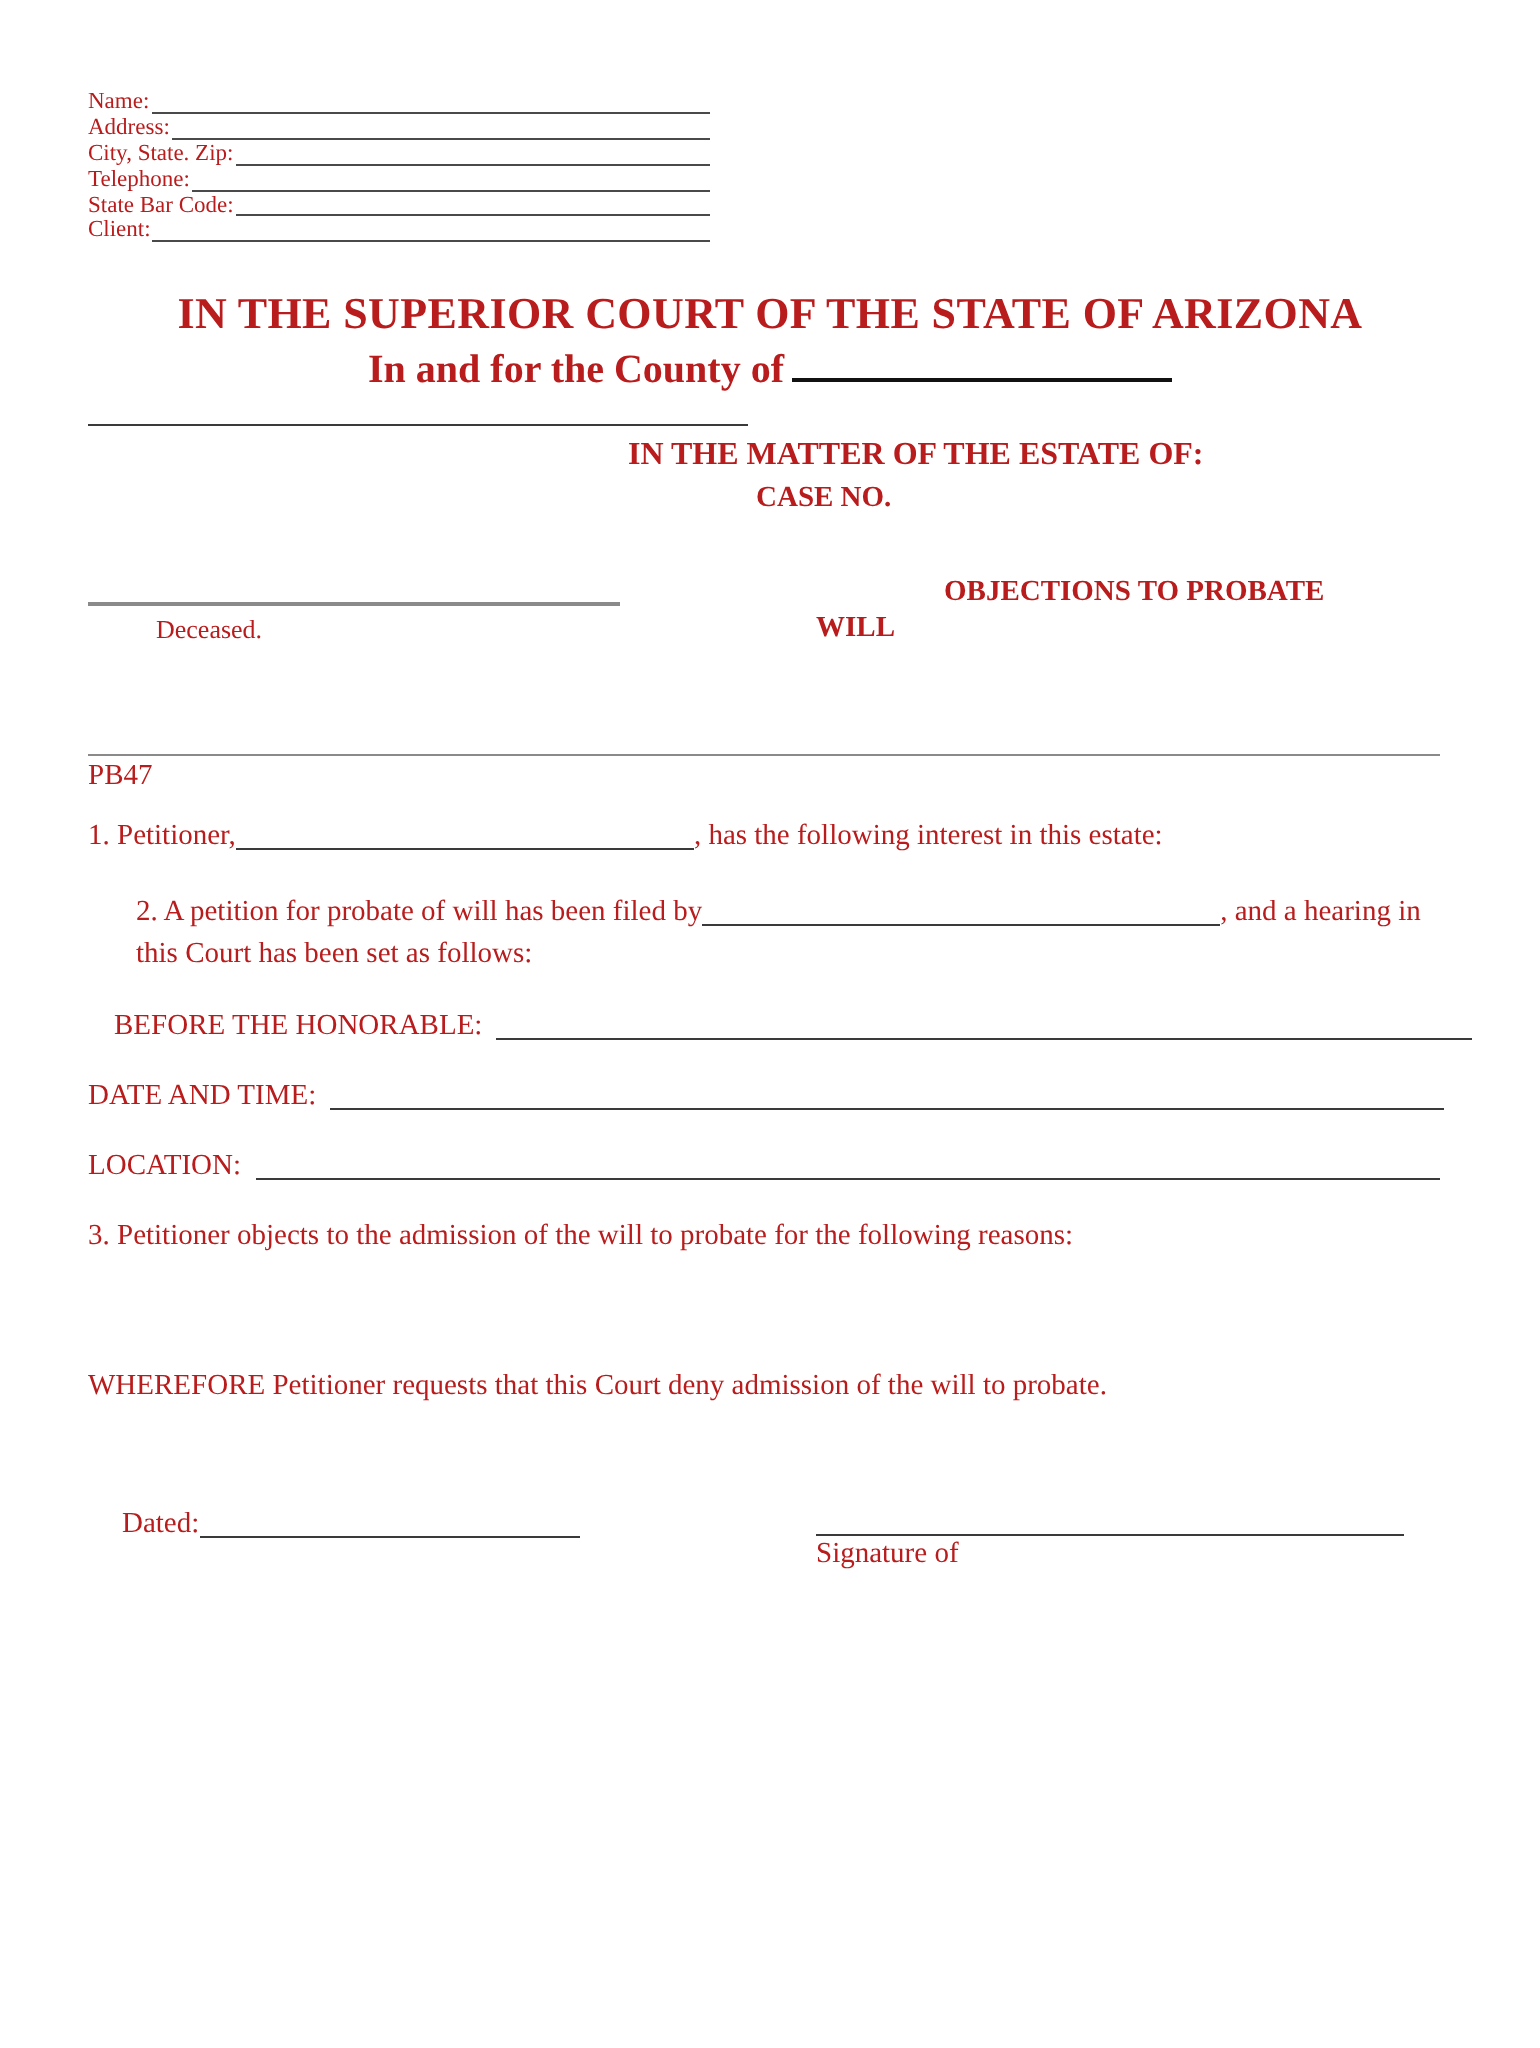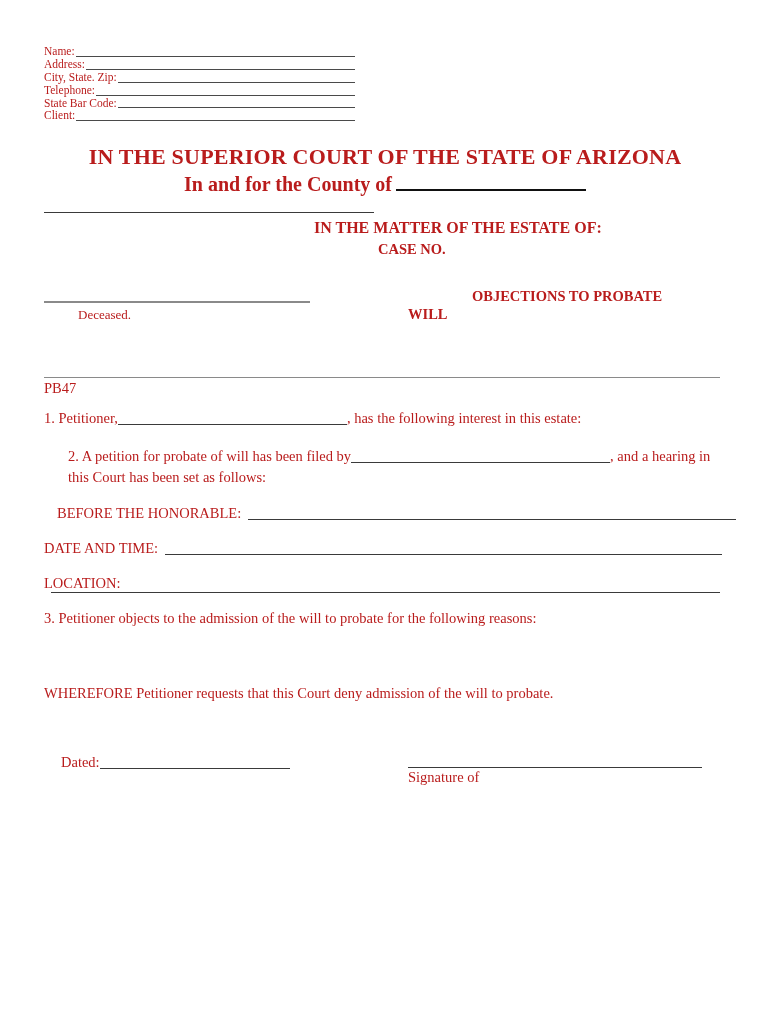--- a/index.html
+++ b/index.html
@@ -52,21 +52,21 @@
   .fill { border-bottom: 1.3px solid #3a3a3a; margin-bottom: 2px; }
 
   .item1 { left: 44px; top: 410px; width: 680px; }
   .item1 .fill { width: 229px; }
 
   .item2 { left: 44px; top: 446px; width: 684px; font-size: 14.5px; line-height: 20.5px; margin-left: 24px; }
   .item2 .fill { width: 259px; margin-bottom: 4px; }
 
   .hon-row { left: 57px; top: 505px; width: 679px; }
   .date-row { left: 44px; top: 540px; width: 678px; }
-  .loc-row { left: 44px; top: 575px; width: 676px; flex-direction: column; }
+  .loc-row { left: 44px; top: 575px; width: 676px; }
   .label-gap { margin-left: 7px; }
   .grow { flex: 1; }
 
   .item3 { left: 44px; top: 610px; width: 690px; font-size: 14.5px; }
   .reasons-area { left: 44px; top: 632px; width: 680px; height: 48px; }
   .wherefore { left: 44px; top: 685px; width: 690px; font-size: 14.5px; }
 
   .dated-row { left: 61px; top: 754px; width: 229px; }
   .sig-block { left: 408px; top: 767px; width: 294px; border-top: 1.5px solid #3a3a3a; font-size: 14.5px; }
   .sig-caption { padding-top: 1px; }

